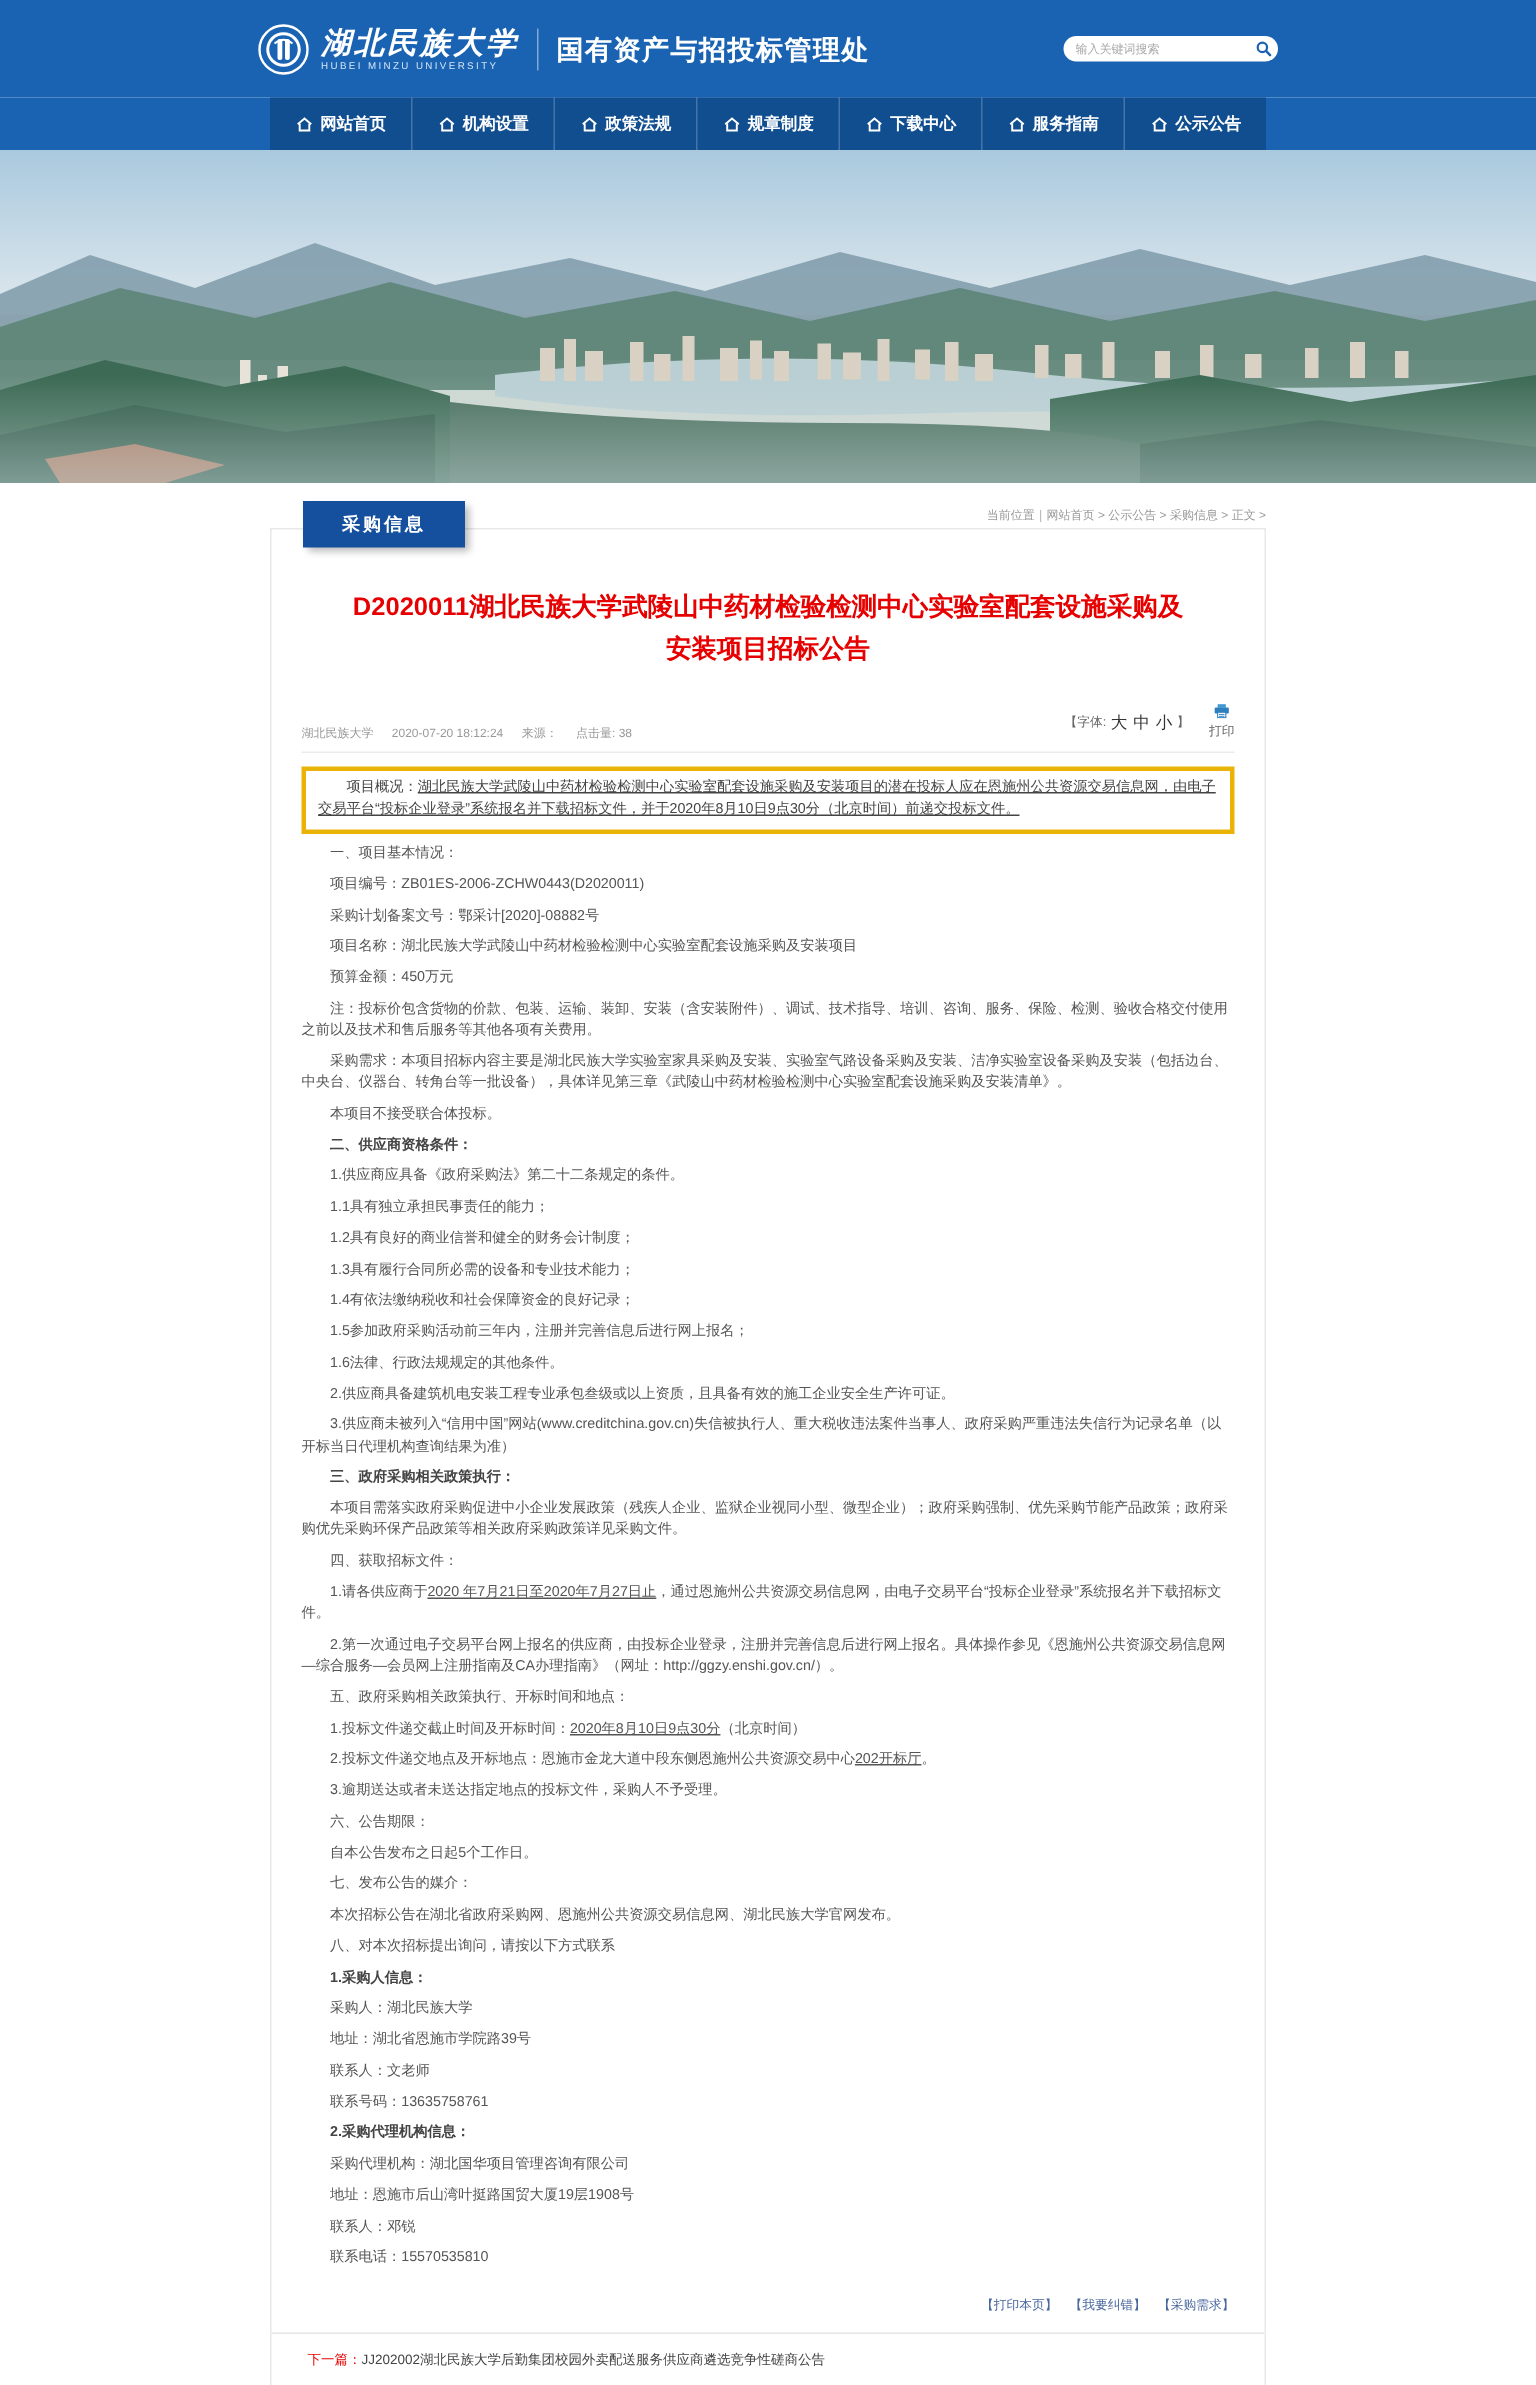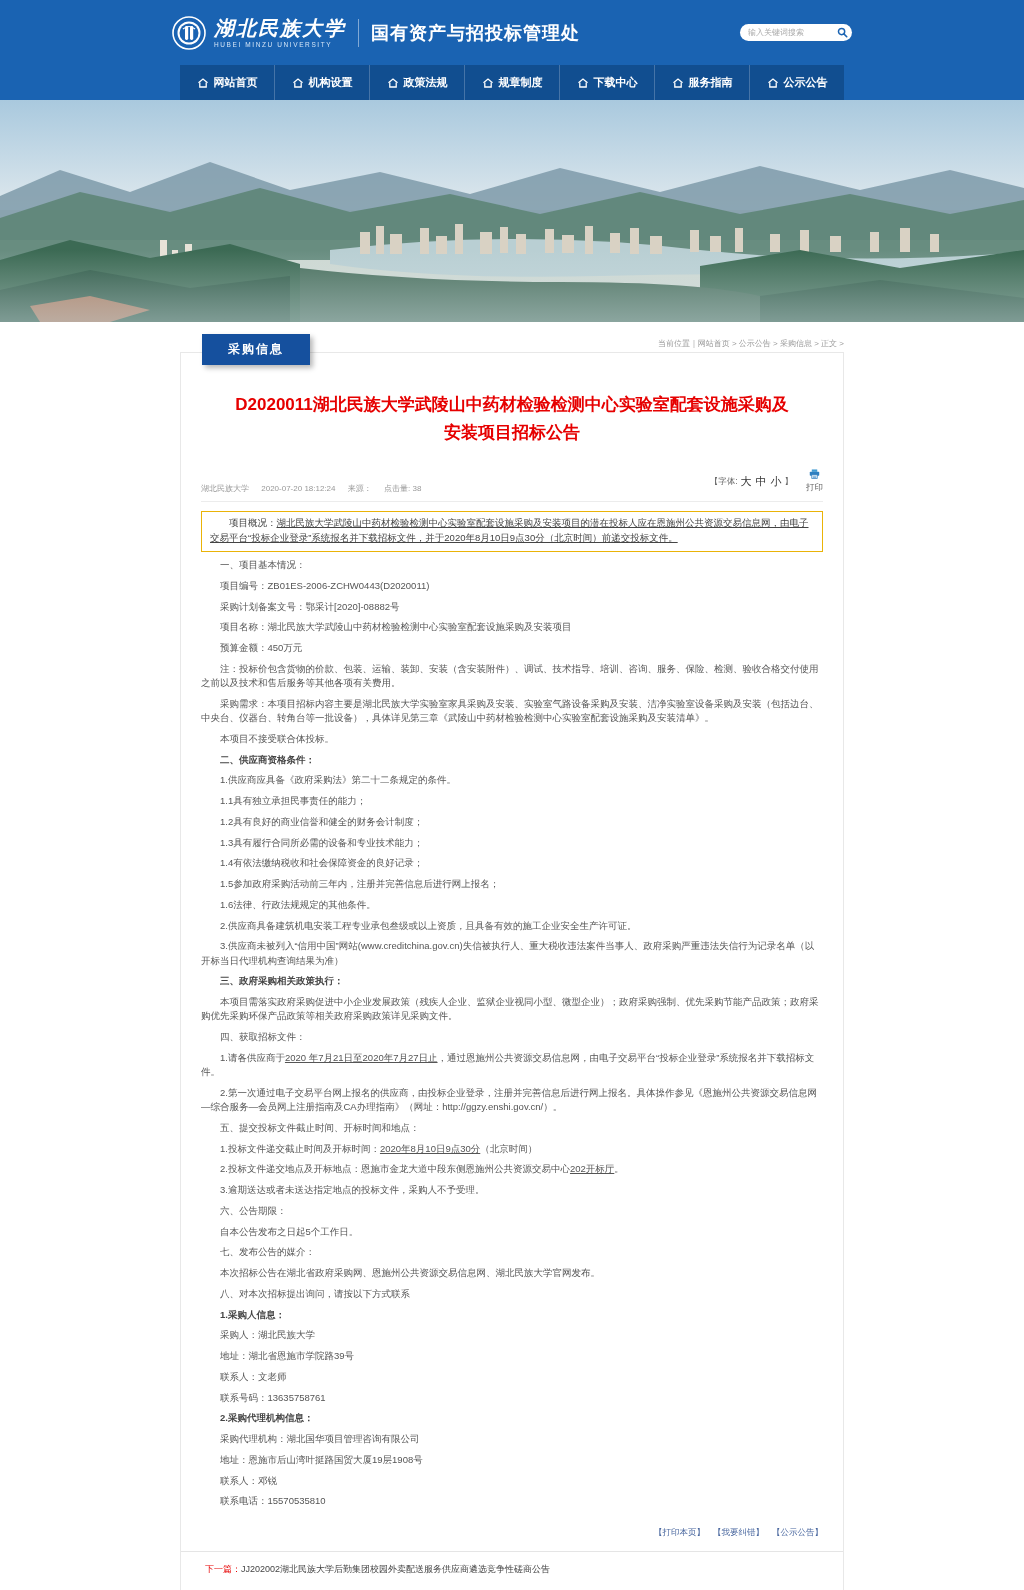--- a/index.html
+++ b/index.html
@@ -20,21 +20,21 @@
   .uni-name-block { margin-left: 8px; color: #fff; }
   .uni-name {
     font-family: "DejaVu Serif", "Liberation Serif", serif;
     font-style: italic; font-weight: bold;
     font-size: 20px; letter-spacing: 2px; line-height: 1.1;
   }
   .uni-en { font-size: 6.5px; letter-spacing: 1.6px; color: #d4e5f7; margin-top: 2px; }
   .header-divider { width: 1px; height: 28px; background: rgba(255,255,255,.45); margin: 0 12px; }
   .dept-name { color: #fff; font-size: 18px; font-weight: bold; letter-spacing: 1px; }
   .search-box {
-    margin-left: auto; width: 112px; height: 17px; background: #fff;
+    margin-left: auto; width: 143px; height: 17px; background: #fff;
     border-radius: 9px; display: flex; align-items: center; padding: 0 4px 0 8px;
   }
   .search-box input {
     border: none; outline: none; background: transparent;
     flex: 1; font-size: 8px; color: #666; width: 80px;
   }
   .search-box input::placeholder { color: #aaa; }
   .search-btn { width: 12px; height: 12px; display: flex; align-items: center; justify-content: center; cursor: pointer; }
 
   
@@ -72,21 +72,21 @@
     display: flex; justify-content: space-between; align-items: flex-end;
     margin-top: 22px; padding-bottom: 7px; border-bottom: 1px solid #ececec;
   }
   .meta-left { font-size: 8px; color: #999; }
   .meta-left span { margin-right: 10px; }
   .meta-right { font-size: 8.5px; color: #666; display: flex; align-items: center; gap: 1px; }
   .font-size-opt { font-size: 11px; color: #333; margin: 0 2px; cursor: pointer; }
   .print-btn { display: flex; align-items: center; gap: 3px; margin-left: 12px; cursor: pointer; color: #666; flex-direction: column; }
 
   .summary-box {
-    border: 1px solid #eab308; margin-top: 9px; padding: 4px 8px 5px 8px;
+    border: 3px solid #eab308; margin-top: 9px; padding: 4px 8px 5px 8px;
     font-size: 9.5px; line-height: 1.55; color: #444; text-indent: 2em;
   }
   .summary-box .u { text-decoration: underline; }
 
   .paras { margin-top: 4px; }
   .para { font-size: 9.5px; color: #555; line-height: 1.5; margin: 6.5px 0; text-indent: 2em; }
   .para.bold { font-weight: bold; color: #444; }
   .para .u { text-decoration: underline; }
 
   .actions { text-align: right; font-size: 8.5px; color: #49679f; padding: 12px 0 12px 0; }
@@ -292,42 +292,42 @@
         <p class="para">1.4有依法缴纳税收和社会保障资金的良好记录；</p>
         <p class="para">1.5参加政府采购活动前三年内，注册并完善信息后进行网上报名；</p>
         <p class="para">1.6法律、行政法规规定的其他条件。</p>
         <p class="para">2.供应商具备建筑机电安装工程专业承包叁级或以上资质，且具备有效的施工企业安全生产许可证。</p>
         <p class="para">3.供应商未被列入“信用中国”网站(www.creditchina.gov.cn)失信被执行人、重大税收违法案件当事人、政府采购严重违法失信行为记录名单（以开标当日代理机构查询结果为准）</p>
         <p class="para bold">三、政府采购相关政策执行：</p>
         <p class="para">本项目需落实政府采购促进中小企业发展政策（残疾人企业、监狱企业视同小型、微型企业）；政府采购强制、优先采购节能产品政策；政府采购优先采购环保产品政策等相关政府采购政策详见采购文件。</p>
         <p class="para">四、获取招标文件：</p>
         <p class="para"><span>1.请各供应商于</span><span class="u">2020 年7月21日至2020年7月27日止</span><span>，通过恩施州公共资源交易信息网，由电子交易平台“投标企业登录”系统报名并下载招标文件。</span></p>
         <p class="para">2.第一次通过电子交易平台网上报名的供应商，由投标企业登录，注册并完善信息后进行网上报名。具体操作参见《恩施州公共资源交易信息网—综合服务—会员网上注册指南及CA办理指南》（网址：http://ggzy.enshi.gov.cn/）。</p>
-        <p class="para">五、提交投标文件截止时间、开标时间和地点：</p>
+        <p class="para">五、政府采购相关政策执行、开标时间和地点：</p>
         <p class="para"><span>1.投标文件递交截止时间及开标时间：</span><span class="u">2020年8月10日9点30分</span><span>（北京时间）</span></p>
         <p class="para"><span>2.投标文件递交地点及开标地点：恩施市金龙大道中段东侧恩施州公共资源交易中心</span><span class="u">202开标厅</span><span>。</span></p>
         <p class="para">3.逾期送达或者未送达指定地点的投标文件，采购人不予受理。</p>
         <p class="para">六、公告期限：</p>
         <p class="para">自本公告发布之日起5个工作日。</p>
         <p class="para">七、发布公告的媒介：</p>
         <p class="para">本次招标公告在湖北省政府采购网、恩施州公共资源交易信息网、湖北民族大学官网发布。</p>
         <p class="para">八、对本次招标提出询问，请按以下方式联系</p>
         <p class="para bold">1.采购人信息：</p>
         <p class="para">采购人：湖北民族大学</p>
         <p class="para">地址：湖北省恩施市学院路39号</p>
         <p class="para">联系人：文老师</p>
         <p class="para">联系号码：13635758761</p>
         <p class="para bold">2.采购代理机构信息：</p>
         <p class="para">采购代理机构：湖北国华项目管理咨询有限公司</p>
         <p class="para">地址：恩施市后山湾叶挺路国贸大厦19层1908号</p>
         <p class="para">联系人：邓锐</p>
         <p class="para">联系电话：15570535810</p>
       </div>
 
-    <div class="actions" id="actions"><a>【打印本页】</a><a>【我要纠错】</a><a>【公示公告】</a></div>
+    <div class="actions" id="actions"><a>【打印本页】</a><a>【我要纠错】</a><a>【采购需求】</a></div>
     <hr class="article-hr">
     <div class="next-row">
       <div class="wrap">
         <span class="next-label">下一篇：</span><a class="next-title">JJ202002湖北民族大学后勤集团校园外卖配送服务供应商遴选竞争性磋商公告</a>
       </div>
     </div>
   </div>
 
 </div>
 

